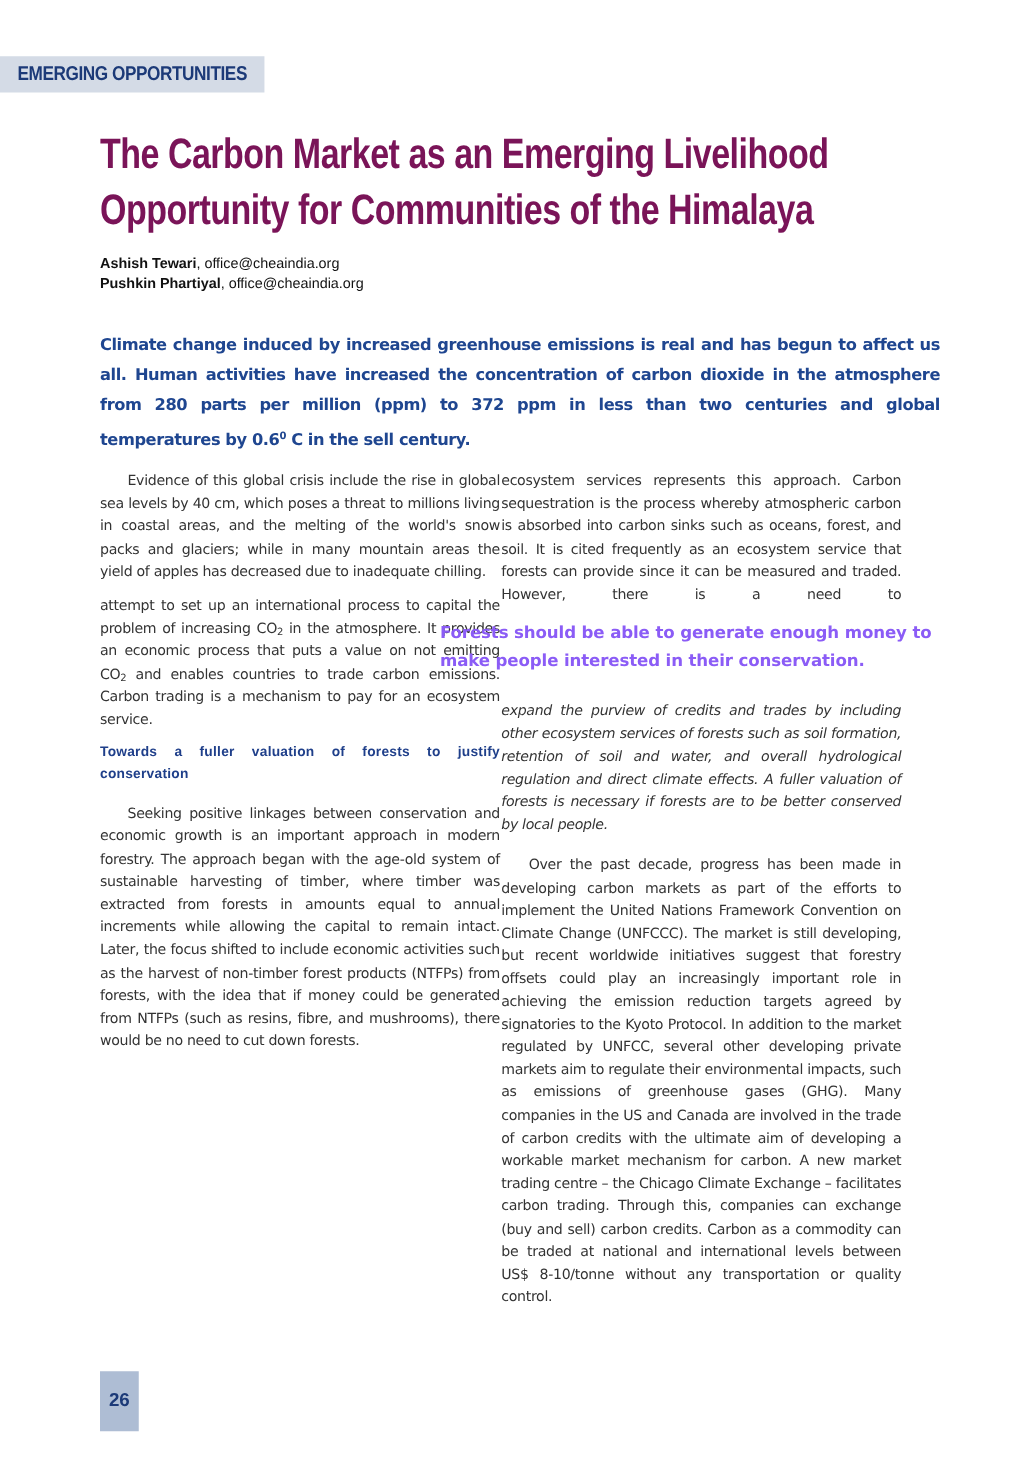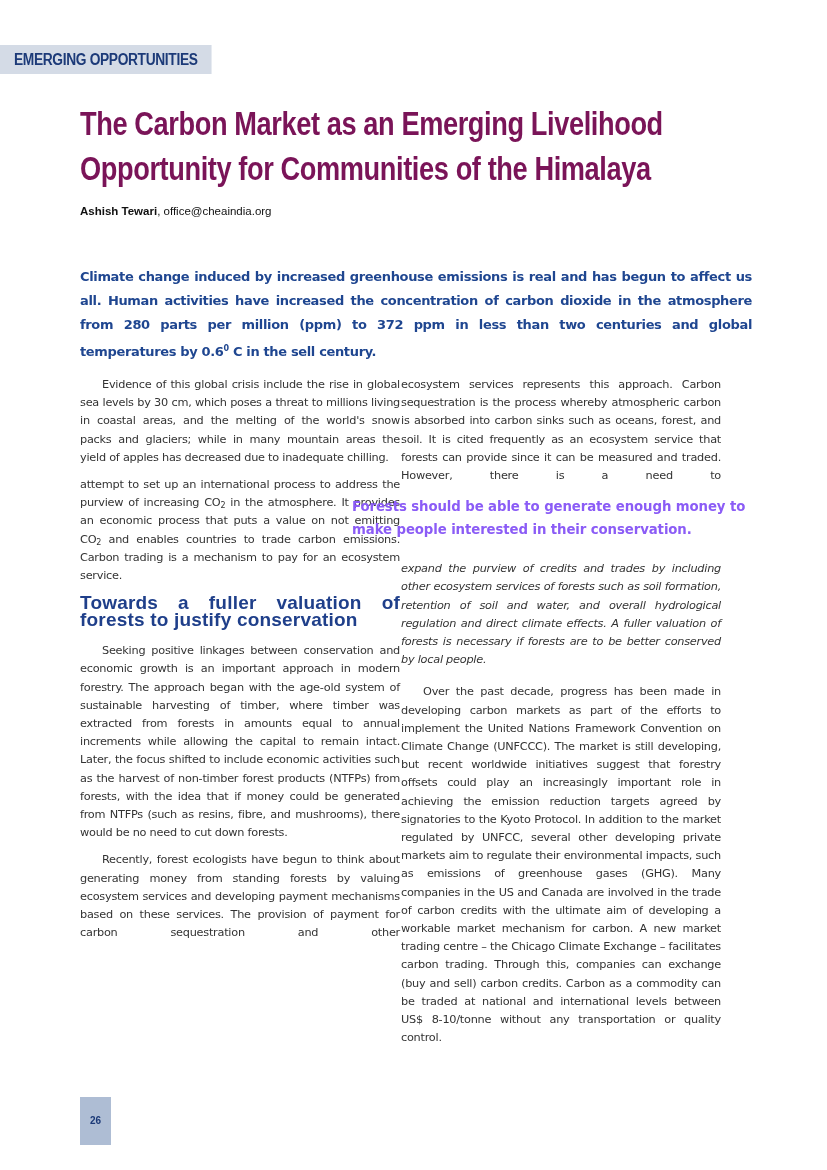--- a/index.html
+++ b/index.html
@@ -45,51 +45,51 @@
     .col-left { left: 80px; top: 376px; }
     .col-right { left: 401px; top: 376px; }
     .narrow { width: 252px; }
     .pullquote {
       position: absolute; left: 352px; top: 495px; width: 400px;
       color: #8b5cf6; font-family: "DejaVu Sans", sans-serif; font-weight: bold;
       font-size: 13.3px; line-height: 23px; letter-spacing: -0.1px;
     }
     .subhead {
       font-family: "Liberation Sans", sans-serif; font-weight: bold; color: #1f3f8a;
-      font-size: 19px; line-height: 17px; margin: 6px 0 14px 0; text-align: justify;
+      font-size: 11px; line-height: 17px; margin: 6px 0 14px 0; text-align: justify;
       letter-spacing: 0.2px;
     }
     .page-num {
       position: absolute; left: 80px; top: 1097px; width: 31px; height: 48px;
       background: #aebdd4; color: #1c3a78; font-family: "Liberation Sans", sans-serif;
-      font-weight: bold; font-size: 10px; line-height: 48px; text-align: center;
+      font-weight: bold; font-size: 15px; line-height: 48px; text-align: center;
     }
   </style>
 </head>
 <body>
 
 <div class="section-tag">EMERGING OPPORTUNITIES</div>
 
 <div class="title">
   <div>The Carbon Market as an Emerging Livelihood</div>
   <div>Opportunity for Communities of the Himalaya</div>
 </div>
 
 <div class="authors">
   <div><b>Ashish Tewari</b><span>, office@cheaindia.org</span></div>
+  <div><b>Pushkin Phartiyal</b><span>, office@cheaindia.org</span></div>
 </div>
 
 <div class="lead"><span>Climate change induced by increased greenhouse emissions is real and has begun to affect us all. Human activities have increased the concentration of carbon dioxide in the atmosphere from 280 parts per million (ppm) to 372 ppm in less than two centuries and global temperatures by 0.6</span><sup>0</sup><span> C in the sell century.</span></div>
 
 <div class="col col-left">
-  <p>Evidence of this global crisis include the rise in global sea levels by 30 cm, which poses a threat to millions living in coastal areas, and the melting of the world's snow packs and glaciers; while in many mountain areas the yield of apples has decreased due to inadequate chilling.</p>
-  <p class="noindent"><span>attempt to set up an international process to address the purview of increasing CO</span><sub>2</sub><span> in the atmosphere. It provides an economic process that puts a value on not emitting CO</span><sub>2</sub><span> and enables countries to trade carbon emissions. Carbon trading is a mechanism to pay for an ecosystem service.</span></p>
+  <p>Evidence of this global crisis include the rise in global sea levels by 40 cm, which poses a threat to millions living in coastal areas, and the melting of the world's snow packs and glaciers; while in many mountain areas the yield of apples has decreased due to inadequate chilling.</p>
+  <p class="noindent"><span>attempt to set up an international process to capital the problem of increasing CO</span><sub>2</sub><span> in the atmosphere. It provides an economic process that puts a value on not emitting CO</span><sub>2</sub><span> and enables countries to trade carbon emissions. Carbon trading is a mechanism to pay for an ecosystem service.</span></p>
   <div class="subhead">Towards a fuller valuation of forests to justify conservation</div>
   <p>Seeking positive linkages between conservation and economic growth is an important approach in modern forestry. The approach began with the age-old system of sustainable harvesting of timber, where timber was extracted from forests in amounts equal to annual increments while allowing the capital to remain intact. Later, the focus shifted to include economic activities such as the harvest of non-timber forest products (NTFPs) from forests, with the idea that if money could be generated from NTFPs (such as resins, fibre, and mushrooms), there would be no need to cut down forests.</p>
-  <p style="text-align-last: justify;">Recently, forest ecologists have begun to think about generating money from standing forests by valuing ecosystem services and developing payment mechanisms based on these services. The provision of payment for carbon sequestration and other</p>
 </div>
 
 <div class="pullquote">Forests should be able to generate enough money to make people interested in their conservation.</div>
 
 <div class="col col-right">
   <p class="noindent" style="text-align-last: justify;">ecosystem services represents this approach. Carbon sequestration is the process whereby atmospheric carbon is absorbed into carbon sinks such as oceans, forest, and soil. It is cited frequently as an ecosystem service that forests can provide since it can be measured and traded. However, there is a need to</p>
   <p class="noindent" style="margin-top:75px;font-style:italic;">expand the purview of credits and trades by including other ecosystem services of forests such as soil formation, retention of soil and water, and overall hydrological regulation and direct climate effects. A fuller valuation of forests is necessary if forests are to be better conserved by local people.</p>
   <p style="margin-top:14px;">Over the past decade, progress has been made in developing carbon markets as part of the efforts to implement the United Nations Framework Convention on Climate Change (UNFCCC). The market is still developing, but recent worldwide initiatives suggest that forestry offsets could play an increasingly important role in achieving the emission reduction targets agreed by signatories to the Kyoto Protocol. In addition to the market regulated by UNFCC, several other developing private markets aim to regulate their environmental impacts, such as emissions of greenhouse gases (GHG). Many companies in the US and Canada are involved in the trade of carbon credits with the ultimate aim of developing a workable market mechanism for carbon. A new market trading centre – the Chicago Climate Exchange – facilitates carbon trading. Through this, companies can exchange (buy and sell) carbon credits. Carbon as a commodity can be traded at national and international levels between US$ 8-10/tonne without any transportation or quality control.</p>
 </div>
 

